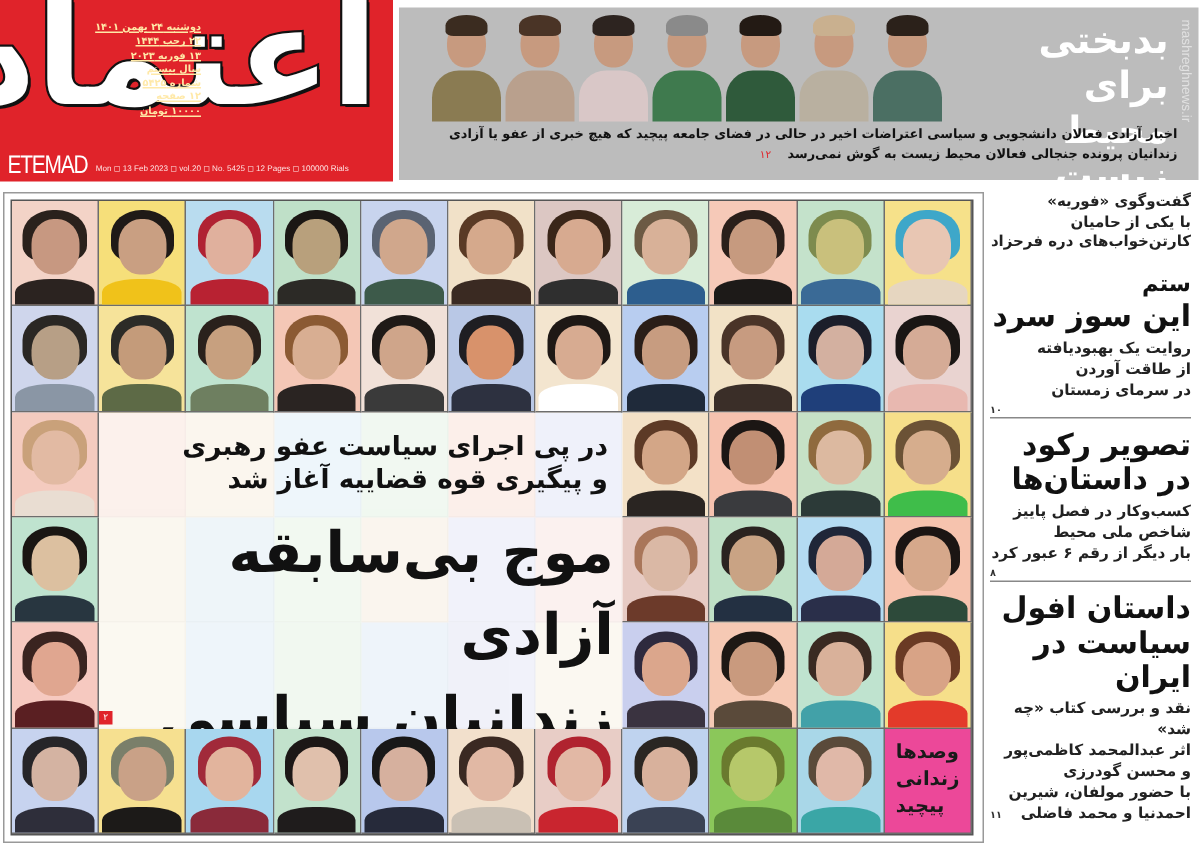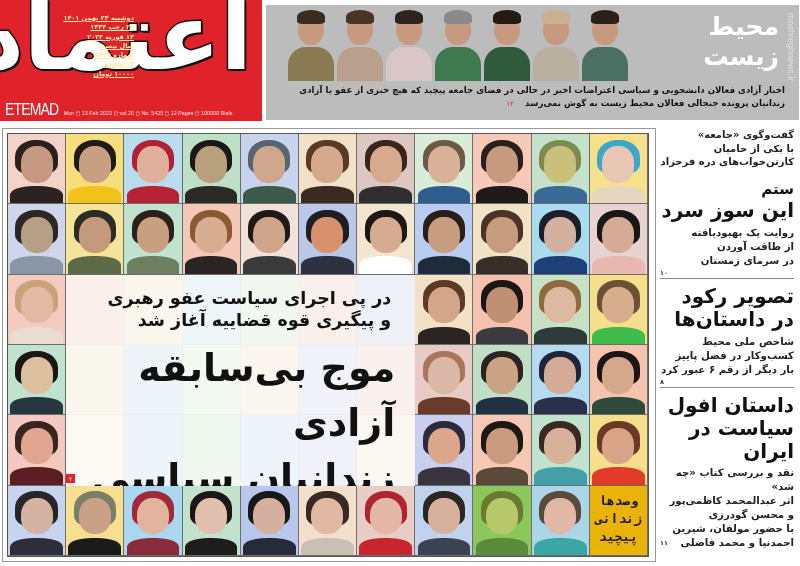--- a/index.html
+++ b/index.html
@@ -104,36 +104,36 @@
     position: absolute; left: 4%; bottom: -2px; width: 92%; height: 28%;
     border-radius: 45% 45% 0 0;
   }
   .headline-area {
     grid-column: 2 / span 6; grid-row: 3 / span 3;
     position: relative; overflow: hidden;
     display: grid; grid-template-columns: repeat(6, 1fr); grid-template-rows: repeat(3, 1fr);
   }
   .headline-area .tint { opacity: 0.35; border-right: 1px solid rgba(0,0,0,0.06); border-bottom: 1px solid rgba(0,0,0,0.06); }
   .headline-text {
-    position: absolute; inset: 0; direction: rtl; text-align: right; padding: 12px 20px 0 10px;
+    position: absolute; inset: 0; direction: rtl; text-align: right; padding: 12px 6px 0 10px;
   }
   .kicker {
     font-size: 17.5px; line-height: 22px; font-weight: bold; color: #111; margin-right: 4px;
   }
   .main-headline {
     margin-top: 10px; font-size: 38px; line-height: 55px; font-weight: bold; color: #111;
     letter-spacing: -1px;
   }
   .page-marker {
     position: absolute; left: 66px; top: 474px; width: 9px; height: 9px;
     background: #e0232a; color: #fff; font-size: 6px; line-height: 9px; text-align: center;
   }
   .unknown-box {
-    background: #eab308; display: flex; align-items: center; justify-content: center;
-    direction: rtl; text-align: center; font-family: Liberation Mono, monospace;
+    background: #ec4899; display: flex; align-items: center; justify-content: center;
+    direction: rtl; text-align: left;
   }
   .unknown-box span {
     font-size: 13px; line-height: 18px; font-weight: bold; color: #1a1a1a;
   }
 
   
   .sidebar { position: absolute; left: 660px; top: 125px; width: 134px; height: 441px; direction: rtl; }
   .sb-block { text-align: right; }
   .sb-teaser { font-size: 10px; line-height: 13.5px; color: #222; font-weight: bold; }
   .sb-head { font-size: 15px; line-height: 20px; font-weight: bold; color: #111; }
@@ -197,20 +197,21 @@
         <div class="head"></div>
         <div class="hair" style="background:#c9b08f"></div>
       </div>
       <div class="banner-person">
         <div class="body" style="background:#4b6f63"></div>
         <div class="head"></div>
         <div class="hair" style="background:#2b211a"></div>
       </div>
     </div>
   <div class="banner-title">
+    <div>بدبختی برای</div>
     <div>محیط زیست</div>
   </div>
   <div class="banner-lead">
     <span>اخبار آزادی فعالان دانشجویی و سیاسی اعتراضات اخیر در حالی در فضای جامعه پیچید که هیچ خبری از عفو یا آزادی زندانیان پرونده جنجالی فعالان محیط زیست به گوش نمی‌رسد</span>
     <span class="banner-page">۱۲</span>
   </div>
   <div class="watermark">mashreghnews.ir</div>
 </div>
 
 <div class="grid-frame"></div>
@@ -483,42 +484,42 @@
         <div>وصدها</div>
         <div>زندانی</div>
         <div>پیچید</div>
       </span>
     </div>
   </div>
 <div class="page-marker">۲</div>
 
 <div class="sidebar">
   <div class="sb-block" style="padding-top:3px;">
-    <div class="sb-teaser">گفت‌وگوی «جامعه»</div>
+    <div class="sb-teaser">گفت‌وگوی «فوریه»</div>
     <div class="sb-teaser">با یکی از حامیان</div>
     <div class="sb-teaser">کارتن‌خواب‌های دره فرحزاد</div>
   </div>
 
   <div class="sb-block" style="margin-top:10px;">
     <div class="sb-head">ستم</div>
     <div class="sb-head big">این سوز سرد</div>
     <div style="margin-top:4px;">
       <div class="sb-sub">روایت یک بهبودیافته</div>
       <div class="sb-sub">از طاقت آوردن</div>
       <div class="sb-sub">در سرمای زمستان</div>
     </div>
     <div class="sb-sep"><span class="sb-page">۱۰</span></div>
   </div>
 
   <div class="sb-block">
     <div class="sb-head big">تصویر رکود</div>
     <div class="sb-head big">در داستان‌ها</div>
     <div style="margin-top:4px;">
+      <div class="sb-sub">کسب‌وکار در فصل پاییز</div>
       <div class="sb-sub">شاخص ملی محیط</div>
-      <div class="sb-sub">کسب‌وکار در فصل پاییز</div>
       <div class="sb-sub">بار دیگر از رقم ۶ عبور کرد</div>
     </div>
     <div class="sb-sep"><span class="sb-page">۸</span></div>
   </div>
 
   <div class="sb-block">
     <div class="sb-head big">داستان افول</div>
     <div class="sb-head big">سیاست در ایران</div>
     <div style="margin-top:3px;">
       <div class="sb-sub">نقد و بررسی کتاب «چه شد»</div>

